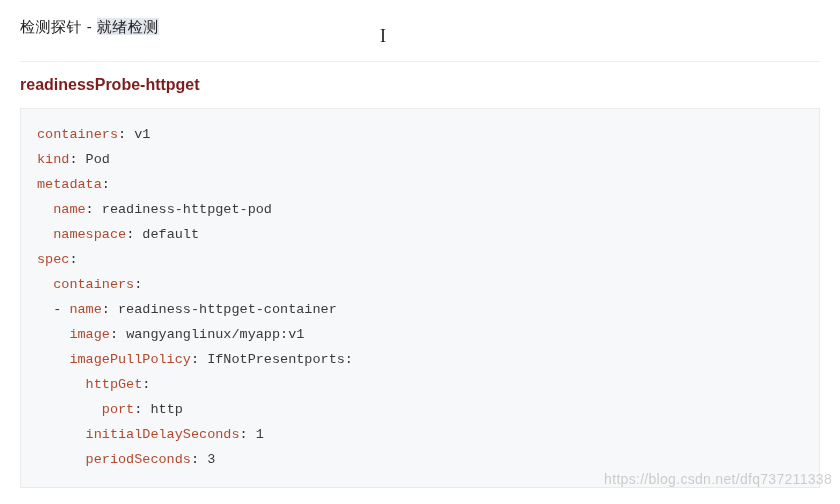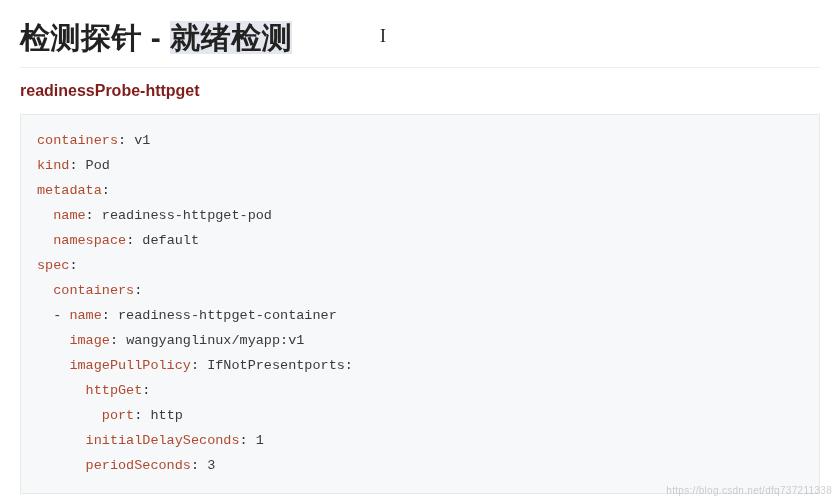--- a/index.html
+++ b/index.html
@@ -6,24 +6,24 @@
     body {
       width: 840px;
       height: 504px;
       background: #fff;
       font-family: "Microsoft YaHei", "PingFang SC", Arial, sans-serif;
       padding: 18px 20px;
       color: #333;
       position: relative;
     }
     .main-heading {
-      font-size: 30px;
-      font-weight: 700;
+      font-size: 15px;
+      font-weight: 400;
       color: #222;
-      margin-bottom: 8px;
+      margin-bottom: 24px;
       letter-spacing: 0.5px;
     }
     .main-heading .highlight {
       background: #e4e8ee;
     }
     .separator {
       border: none;
       border-top: 1px solid #eee;
       margin: 6px 0 14px 0;
     }
@@ -49,23 +49,23 @@
     .text-cursor {
       position: absolute;
       top: 26px;
       left: 380px;
       font-size: 18px;
       color: #222;
       font-family: serif;
     }
     .watermark {
       position: absolute;
-      bottom: 8px;
+      bottom: 17px;
       right: 8px;
-      font-size: 10px;
+      font-size: 14px;
       color: rgba(120,120,120,0.35);
       letter-spacing: 0.3px;
       margin-left: 26px;
     }
   </style>
 </head>
 <body>
 
 <h1 class="main-heading">
   <span>检测探针 - </span><span class="highlight">就绪检测</span>

